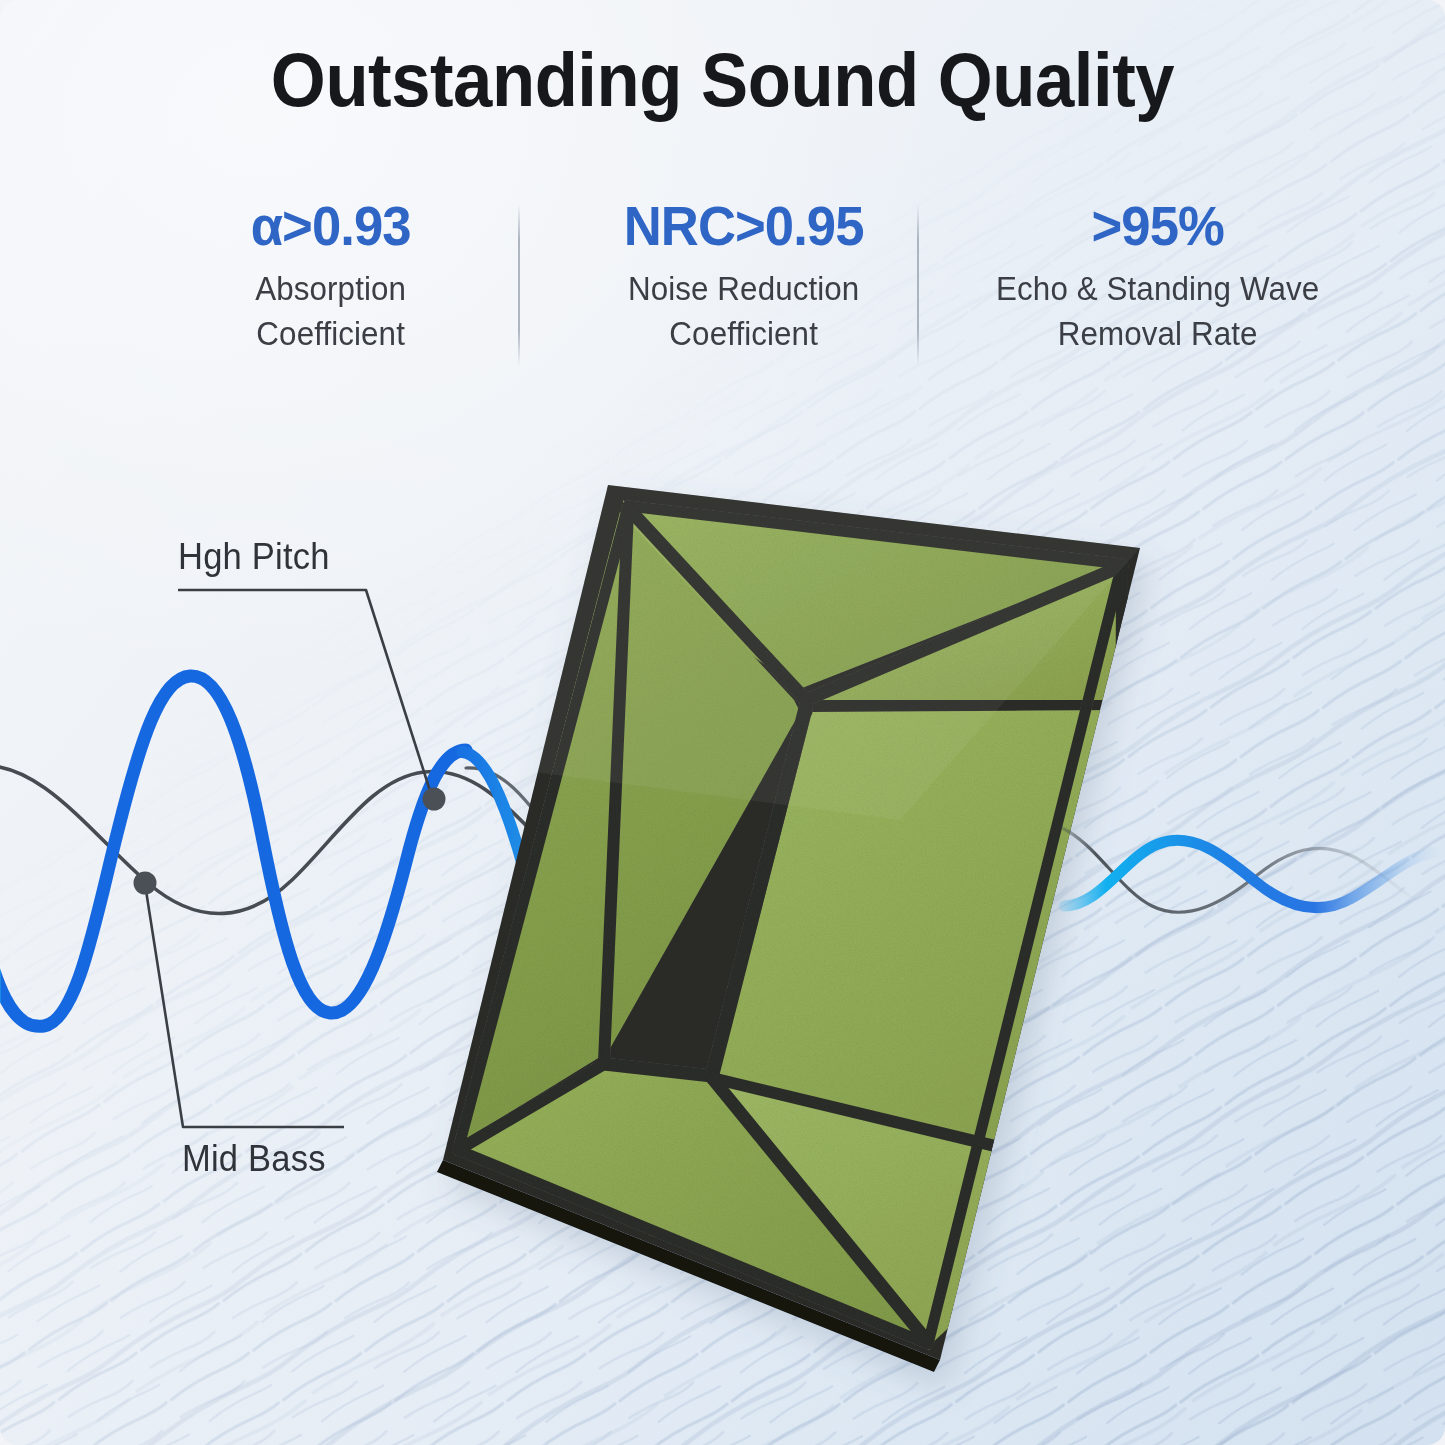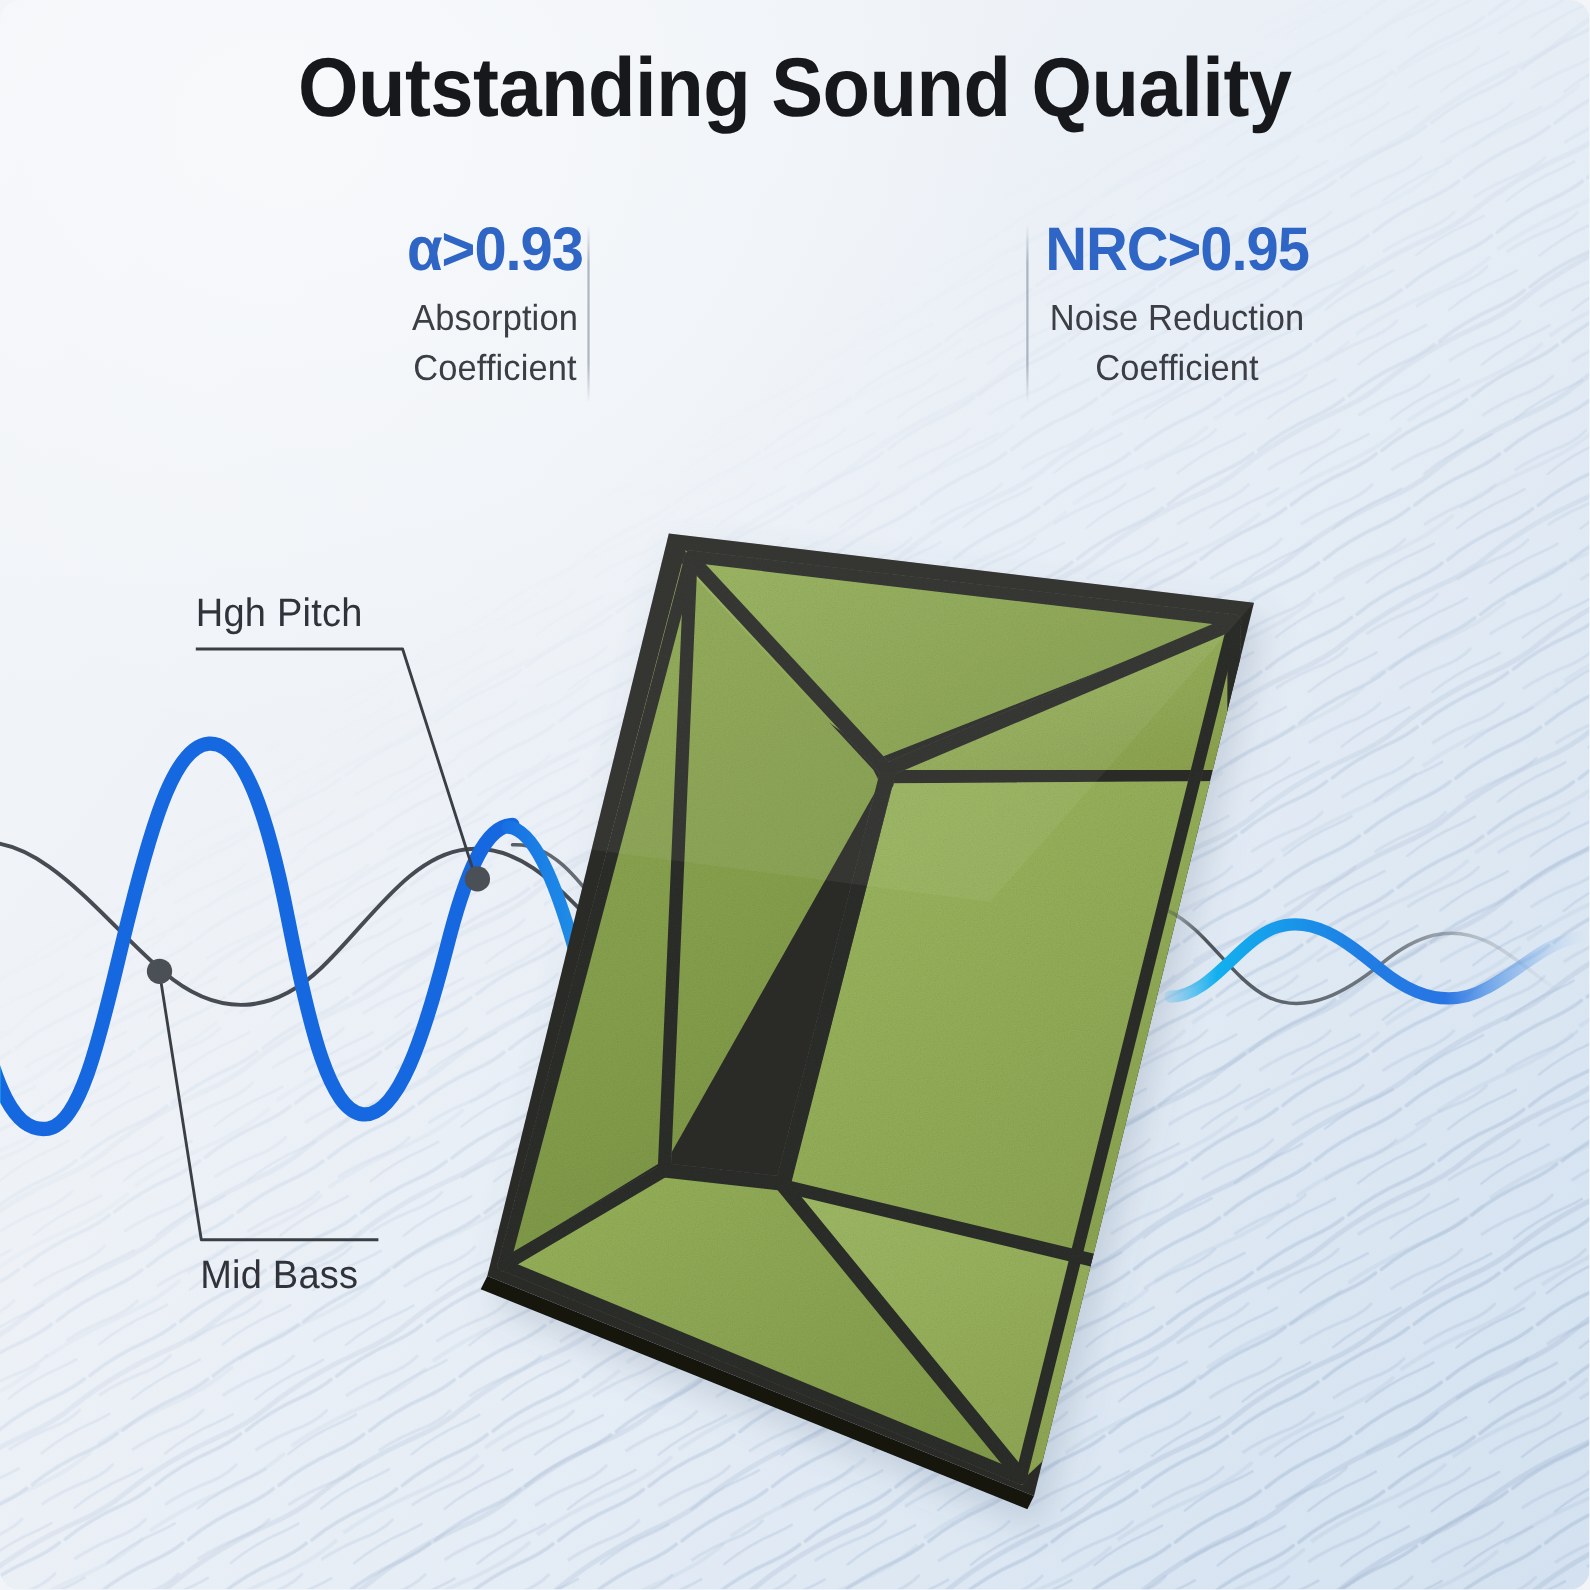--- a/index.html
+++ b/index.html
@@ -22,21 +22,21 @@
   .title{
     position:absolute;left:0;right:0;top:36px;text-align:center;
     font-size:76px;font-weight:700;color:#16181c;
     letter-spacing:-0.5px;
     font-family:"Liberation Sans","DejaVu Sans",sans-serif;
     transform:scaleX(.93);
   }
 
   
   .stats{
-    position:absolute;left:140px;top:196px;width:1240px;height:185px;
+    position:absolute;left:124px;top:196px;width:1240px;height:185px;
     display:flex;align-items:flex-start;justify-content:center;
   }
   .stat{flex:1;text-align:center;position:relative;padding:0 6px;}
   .stat-value{
     font-size:56px;font-weight:700;color:#2f66c6;line-height:1.06;
     letter-spacing:-1px;transform:scaleX(.94);
   }
   .stat-label{
     margin-top:12px;font-size:33px;color:#3b3f45;line-height:1.34;
     font-weight:400;letter-spacing:.1px;transform:scaleX(.95);
@@ -103,20 +103,27 @@
     </div>
 
     <div class="stat">
       <div class="stat-value">NRC&gt;0.95</div>
       <div class="stat-label">
         <div>Noise Reduction</div>
         <div>Coefficient</div>
       </div>
     </div>
 
+    <div class="stat">
+      <div class="stat-value">&gt;95%</div>
+      <div class="stat-label">
+        <div>Echo &amp; Standing Wave</div>
+        <div>Removal Rate</div>
+      </div>
+    </div>
 
     <div class="divider d1"></div>
     <div class="divider d2"></div>
   </div>
 
   <svg id="artwork" viewBox="0 0 1445 1445">
     <defs>
 
       <linearGradient id="blueLeft" x1="0" y1="0" x2="1" y2="0" gradientUnits="userSpaceOnUse">
         <stop offset="0" stop-color="#1f8ee6"></stop>

